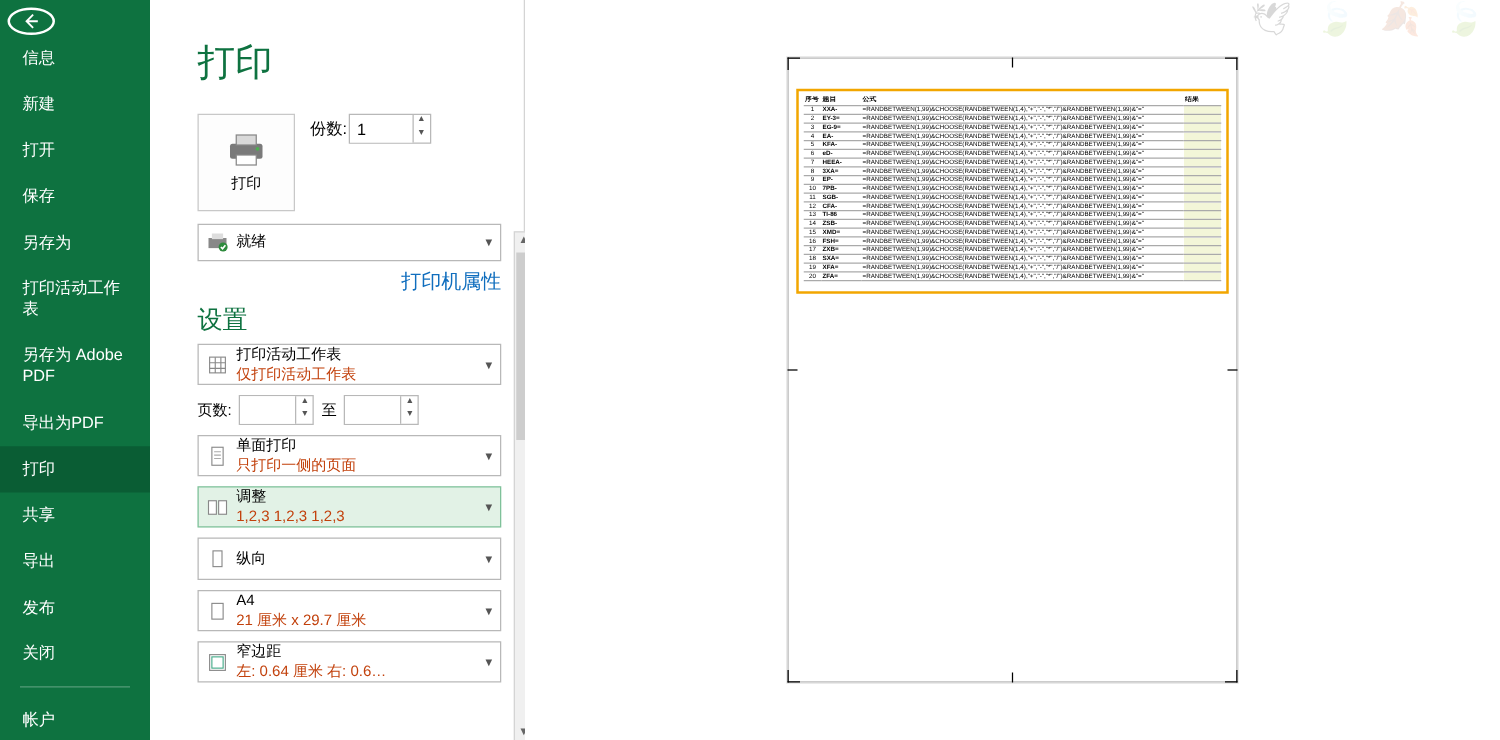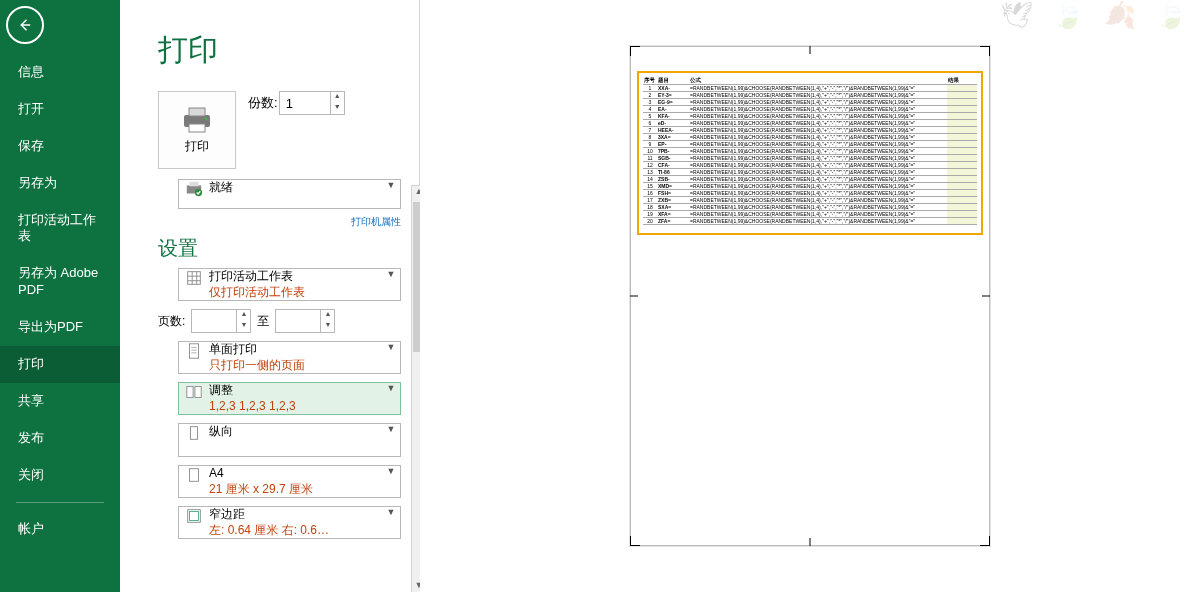--- a/index.html
+++ b/index.html
@@ -30,30 +30,30 @@
   .spin .arrows div { flex: 1; font-size: 7px; line-height: 1; text-align: center; cursor: pointer; color: #555; }
 
   #settings-scroll { margin: 10px 18px 0 38px; position: relative; }
   #settings-scroll .scrollbar { position: absolute; right: -26px; top: 6px; width: 16px; height: 410px; background: #f0f0f0; border: 1px solid #d4d4d4; }
   #settings-scroll .scrollbar .thumb { position: absolute; top: 16px; left: 1px; right: 1px; height: 150px; background: #cdcdcd; }
   #settings-scroll .scrollbar .arrUp, #settings-scroll .scrollbar .arrDown { position: absolute; left: 0; right: 0; height: 14px; text-align: center; font-size: 9px; color: #666; }
   #settings-scroll .scrollbar .arrUp { top: 0; }
   #settings-scroll .scrollbar .arrDown { bottom: 0; }
 
   
-  .combo { display: flex; align-items: flex-start; border: 1px solid #b8b8b8; background: #fff; height: 30px; position: relative; margin-left: 20px; }
+  .combo { display: flex; align-items: center; border: 1px solid #b8b8b8; background: #fff; height: 30px; position: relative; }
   .combo.tall { height: 33px; }
   .combo .ico { width: 30px; display: flex; align-items: center; justify-content: center; }
   .combo .ico svg { width: 18px; height: 18px; }
   .combo .lines { flex: 1; display: flex; flex-direction: column; justify-content: center; font-size: 12px; line-height: 1.3; overflow: hidden; white-space: nowrap; }
   .combo .lines .l2 { color: #c2410c; }
   .combo .dd { width: 18px; text-align: center; font-size: 9px; color: #555; cursor: pointer; }
   .combo.sel { background: #e2f2e6; border-color: #7fc19a; }
 
-  .link { color: #106ebe; font-size: 10px; text-align: right; margin: 6px 0 8px; cursor: pointer; }
+  .link { color: #106ebe; font-size: 16px; text-align: right; margin: 6px 0 8px; cursor: pointer; }
 
   .section-h { color: #0e7240; font-size: 20px; font-weight: 400; margin: 6px 0 10px; }
 
   .pages-row { display: flex; align-items: center; gap: 6px; font-size: 12px; margin: 8px 0; }
   .pages-row .spin input { width: 44px; }
 
   .combo + .combo, .combo + .pages-row, .pages-row + .combo { margin-top: 8px; }
   #settings-list > * { margin-bottom: 6px; }
 
   
@@ -86,28 +86,30 @@
 
   <div id="rail">
     <div id="back-btn">
       <svg viewBox="0 0 24 24" width="18" height="18">
           <path d="M14 5l-7 7 7 7M7 12h12"></path>
         </svg>
     </div>
     <div style="height:10px"></div>
     <div id="rail-items">
         <div class="rail-item">信息</div>
+        <div class="rail-item">新建</div>
         <div class="rail-item">打开</div>
         <div class="rail-item">保存</div>
         <div class="rail-item">另存为</div>
         <div class="rail-item">打印活动工作表</div>
         <div class="rail-item">另存为 Adobe PDF</div>
         <div class="rail-item">导出为PDF</div>
         <div class="rail-item active">打印</div>
         <div class="rail-item">共享</div>
+        <div class="rail-item">导出</div>
         <div class="rail-item">发布</div>
         <div class="rail-item">关闭</div>
       </div>
     <div class="rail-sep"></div>
     <div class="rail-item">帐户</div>
   </div>
 
   <div id="col2">
     <div class="title">打印</div>
 

